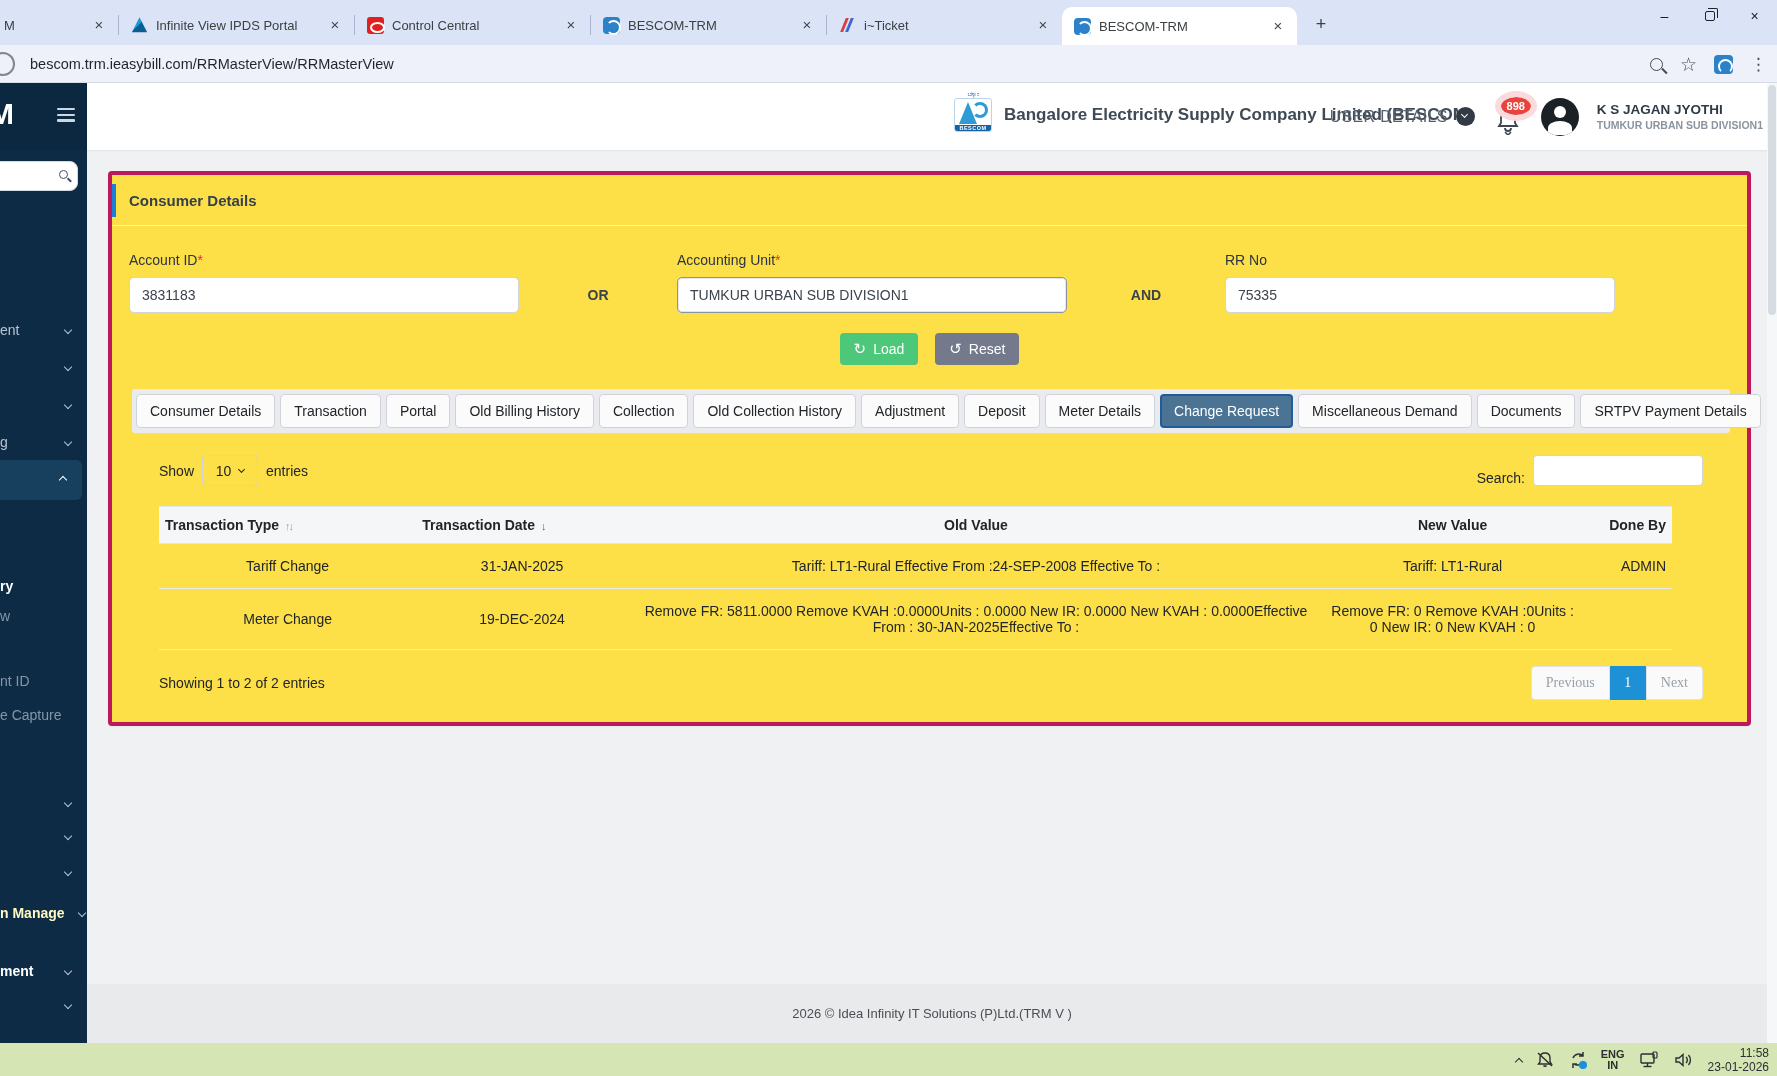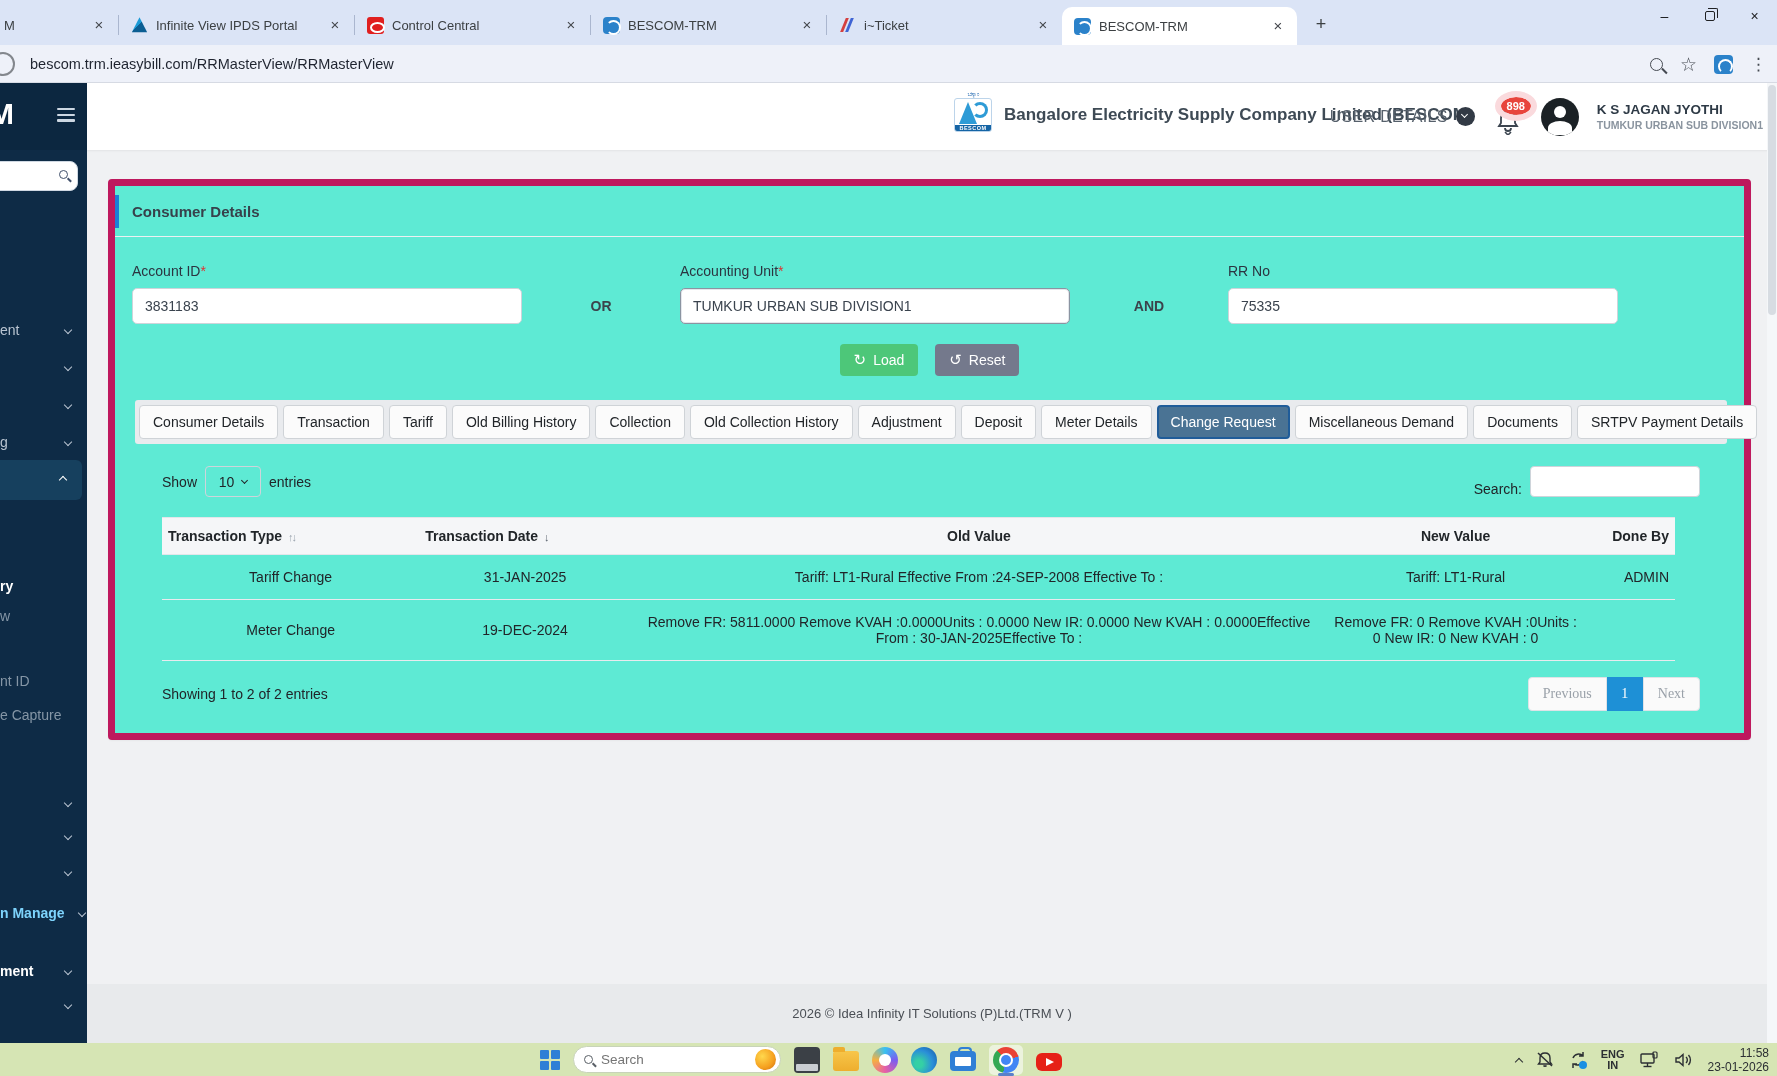--- a/index.html
+++ b/index.html
@@ -80,21 +80,21 @@
   .badge { position:absolute; left:2px; top:-6px; min-width:30px; height:30px; border-radius:50%; background:#e8443c; color:#fff; font-size:11px; font-weight:bold; display:flex; align-items:center; justify-content:center; border:6px solid #fadadd; background-clip:padding-box; box-sizing:content-box; width:18px; height:18px;text-align:center; }
   .bell { position:absolute; left:3px; top:12px; }
   .avatar { width:38px; height:38px; border-radius:50%; background:#1b2125; position:relative; overflow:hidden; }
   .avatar::before { content:""; position:absolute; left:13px; top:8px; width:12px; height:12px; border-radius:50%; background:#fff; }
   .avatar::after { content:""; position:absolute; left:7px; top:23px; width:24px; height:14px; border-radius:50% 50% 0 0; background:#fff; }
   .uname { font-size:13.5px; font-weight:bold; color:#2e3a46; }
   .udiv { font-size:10.5px; font-weight:bold; color:#8a949f; margin-top:2px; }
 
   
   .content { flex:1; position:relative; overflow:hidden; }
-  .card { position:absolute; left:21px; top:29px; width:1643px; background:#5eead4; border:7px solid #be185d; border-radius:4px; box-shadow:0 1px 2px rgba(0,0,0,.04); }
+  .card { position:absolute; left:21px; top:21px; width:1643px; background:#fde047; border:4px solid #be185d; border-radius:4px; box-shadow:0 1px 2px rgba(0,0,0,.04); }
   .card-title-row { position:relative; height:51px; display:flex; align-items:center; padding-left:17px; border-bottom:1px solid #edf0f2; }
   .accent-bar { position:absolute; left:0; top:9px; width:4px; height:33px; background:#1c7ed6; }
   .card-title { font-size:15px; font-weight:bold; color:#37414b; }
   .form-row { display:flex; align-items:flex-end; padding:26px 0 0 17px; }
   .fgroup { width:390px; }
   .flabel { font-size:14px; color:#2b3440; margin-bottom:9px; }
   .req { color:#e03131; }
   .ftext { width:100%; height:36px; border:1px solid #ced4da; border-radius:5px; padding:0 12px; font-size:14px; color:#3a434e; font-family:"Liberation Sans",sans-serif; background:#fff; }
   .ftext.hl { border:1px solid #8b94a1; box-shadow:inset 0 0 0 1px #e4e7ec; }
   .joiner { width:158px; text-align:center; font-size:14px; font-weight:bold; color:#3b434c; padding-bottom:10px; }
@@ -286,21 +286,21 @@
         </div>
       <div class="sb-item" style="top:738px;">
           <span class="lbl"></span>
           <span class="chev"></span>
         </div>
       <div class="sb-item" style="top:774px;">
           <span class="lbl"></span>
           <span class="chev"></span>
         </div>
       <div class="sb-item" style="top:815px;">
-          <span class="lbl" style="font-weight:bold;color:#7dd3fc;">n Manage</span>
+          <span class="lbl" style="font-weight:bold;color:#fef9c3;">n Manage</span>
           <span class="chev" style="right:2px;"></span>
         </div>
       <div class="sb-item" style="top:873px;">
           <span class="lbl" style="font-weight:bold;color:#fff;">ment</span>
           <span class="chev"></span>
         </div>
       <div class="sb-item" style="top:907px;">
           <span class="lbl"></span>
           <span class="chev"></span>
         </div>
@@ -378,21 +378,21 @@
               </button>
             <button class="btn btn-reset">
                 <span class="ic">↺</span>
                 <span>Reset</span>
               </button>
           </div>
 
           <div class="subtabs">
             <div class="stab">Consumer Details</div>
             <div class="stab">Transaction</div>
-            <div class="stab">Tariff</div>
+            <div class="stab">Portal</div>
             <div class="stab">Old Billing History</div>
             <div class="stab">Collection</div>
             <div class="stab">Old Collection History</div>
             <div class="stab">Adjustment</div>
             <div class="stab">Deposit</div>
             <div class="stab">Meter Details</div>
             <div class="stab active">Change Request</div>
             <div class="stab">Miscellaneous Demand</div>
             <div class="stab">Documents</div>
             <div class="stab">SRTPV Payment Details</div>
@@ -456,42 +456,20 @@
         <span>2026 © Idea Infinity IT Solutions (P)Ltd.(TRM V )</span>
       </div>
     </div>
   </div>
 
   <div class="vscroll">
       <div class="vthumb"></div>
     </div>
 
   <div class="taskbar">
-    <div class="tb-center">
-      <span class="winlogo">
-          <i></i>
-          <i></i>
-          <i></i>
-          <i></i>
-        </span>
-      <div class="tb-search">
-        <span class="mag3"></span>
-        <input placeholder="Search" style="">
-        <span class="bing"></span>
-      </div>
-      <span class="tbi ic-laptop"></span>
-      <span class="tbi ic-folder"></span>
-      <span class="tbi ic-copilot"></span>
-      <span class="tbi ic-edge"></span>
-      <span class="tbi ic-store"></span>
-      <span class="chrome-slot">
-          <span class="ic-chrome"></span>
-        </span>
-      <span class="tbi ic-youtube"></span>
-    </div>
     <div class="tray">
       <span class="chev up"></span>
       <svg class="tray-svg" width="20" height="20" viewBox="0 0 20 20">
         <path d="M10 3 C7 3 5 5 5 8 L5 12 L3.5 14 L16.5 14 L15 12 L15 8 C15 5 13 3 10 3 Z" fill="none" stroke="#2c2f33" stroke-width="1.4"></path>
         <path d="M8.5 15.5 a1.8 1.8 0 0 0 3 0" fill="none" stroke="#2c2f33" stroke-width="1.4"></path>
         <line x1="3" y1="3" x2="17" y2="16" stroke="#2c2f33" stroke-width="1.5"></line>
       </svg>
       <svg class="tray-svg" width="20" height="20" viewBox="0 0 20 20">
         <path d="M5 8 A6 6 0 0 1 15 6 M15 2 L15 6 L11 6" fill="none" stroke="#2c2f33" stroke-width="1.5"></path>
         <path d="M15 11 A6 6 0 0 1 6 14 M5 18 L5 14 L9 14" fill="none" stroke="#2c2f33" stroke-width="1.5"></path>

